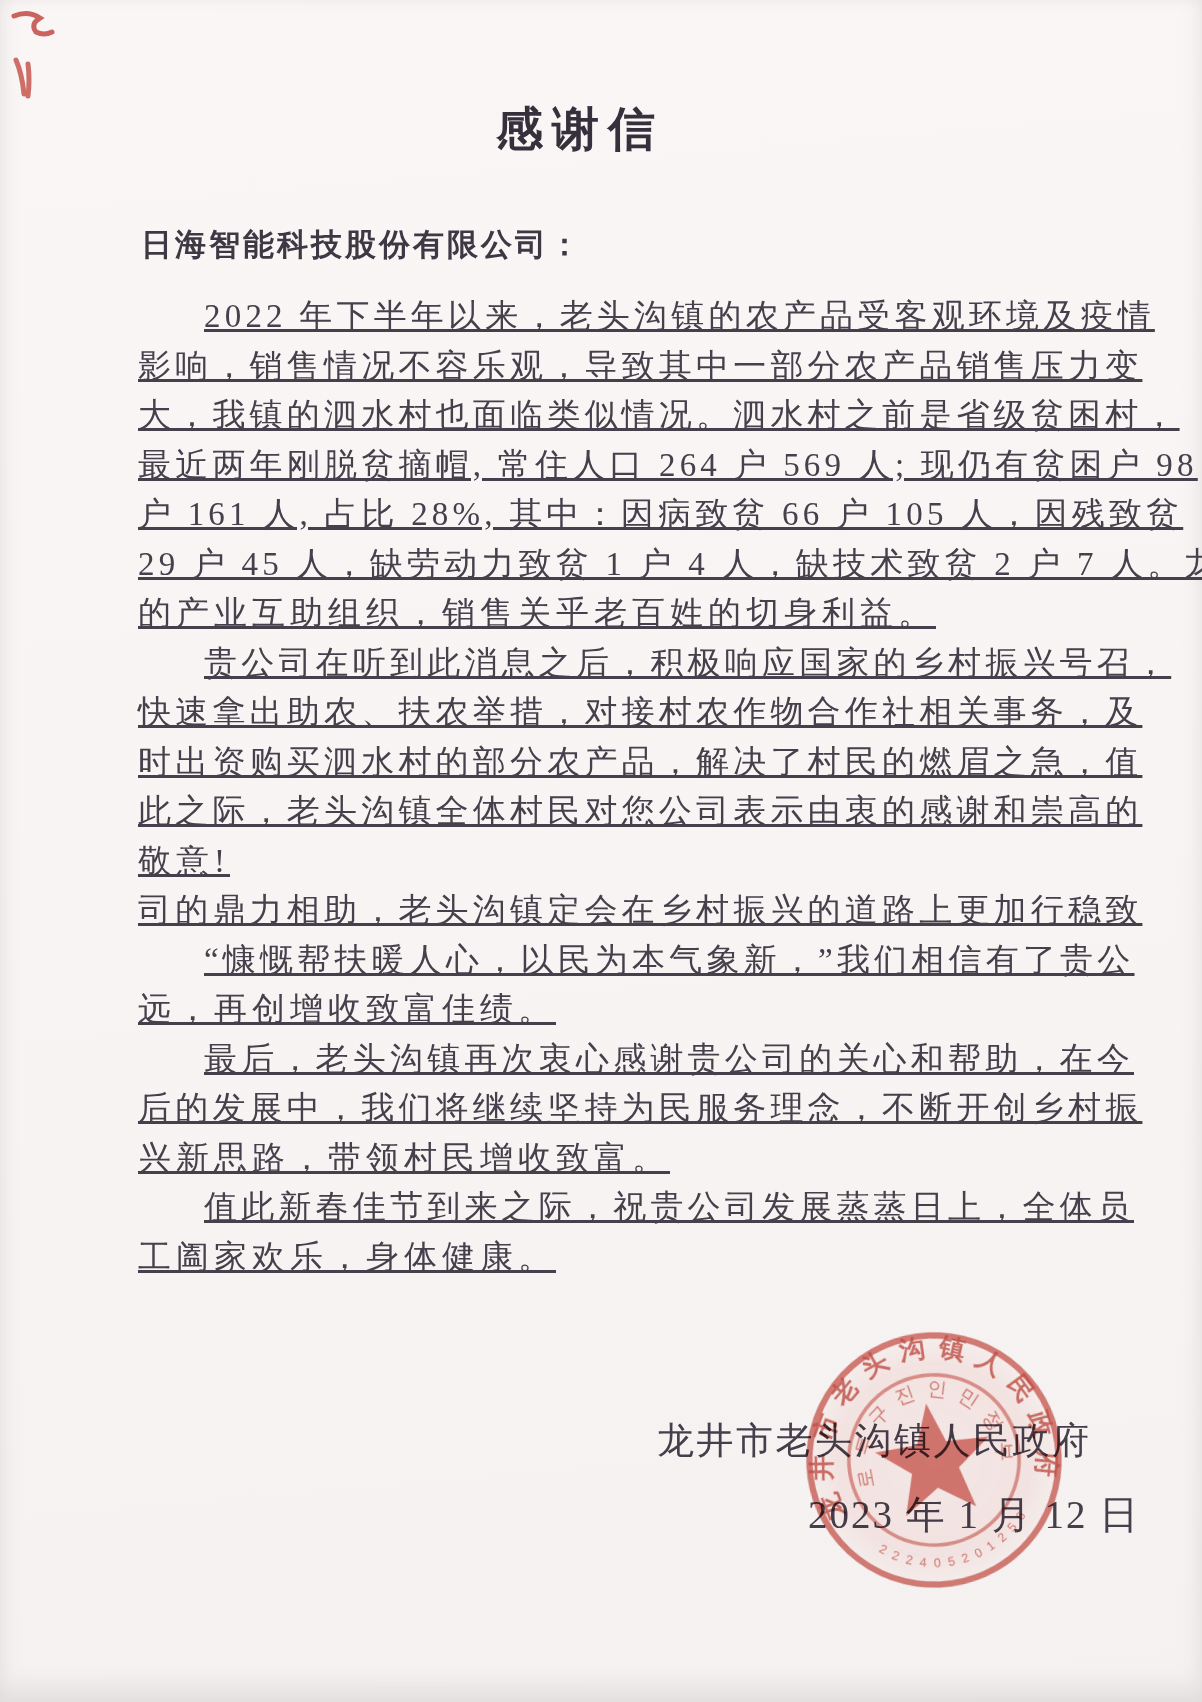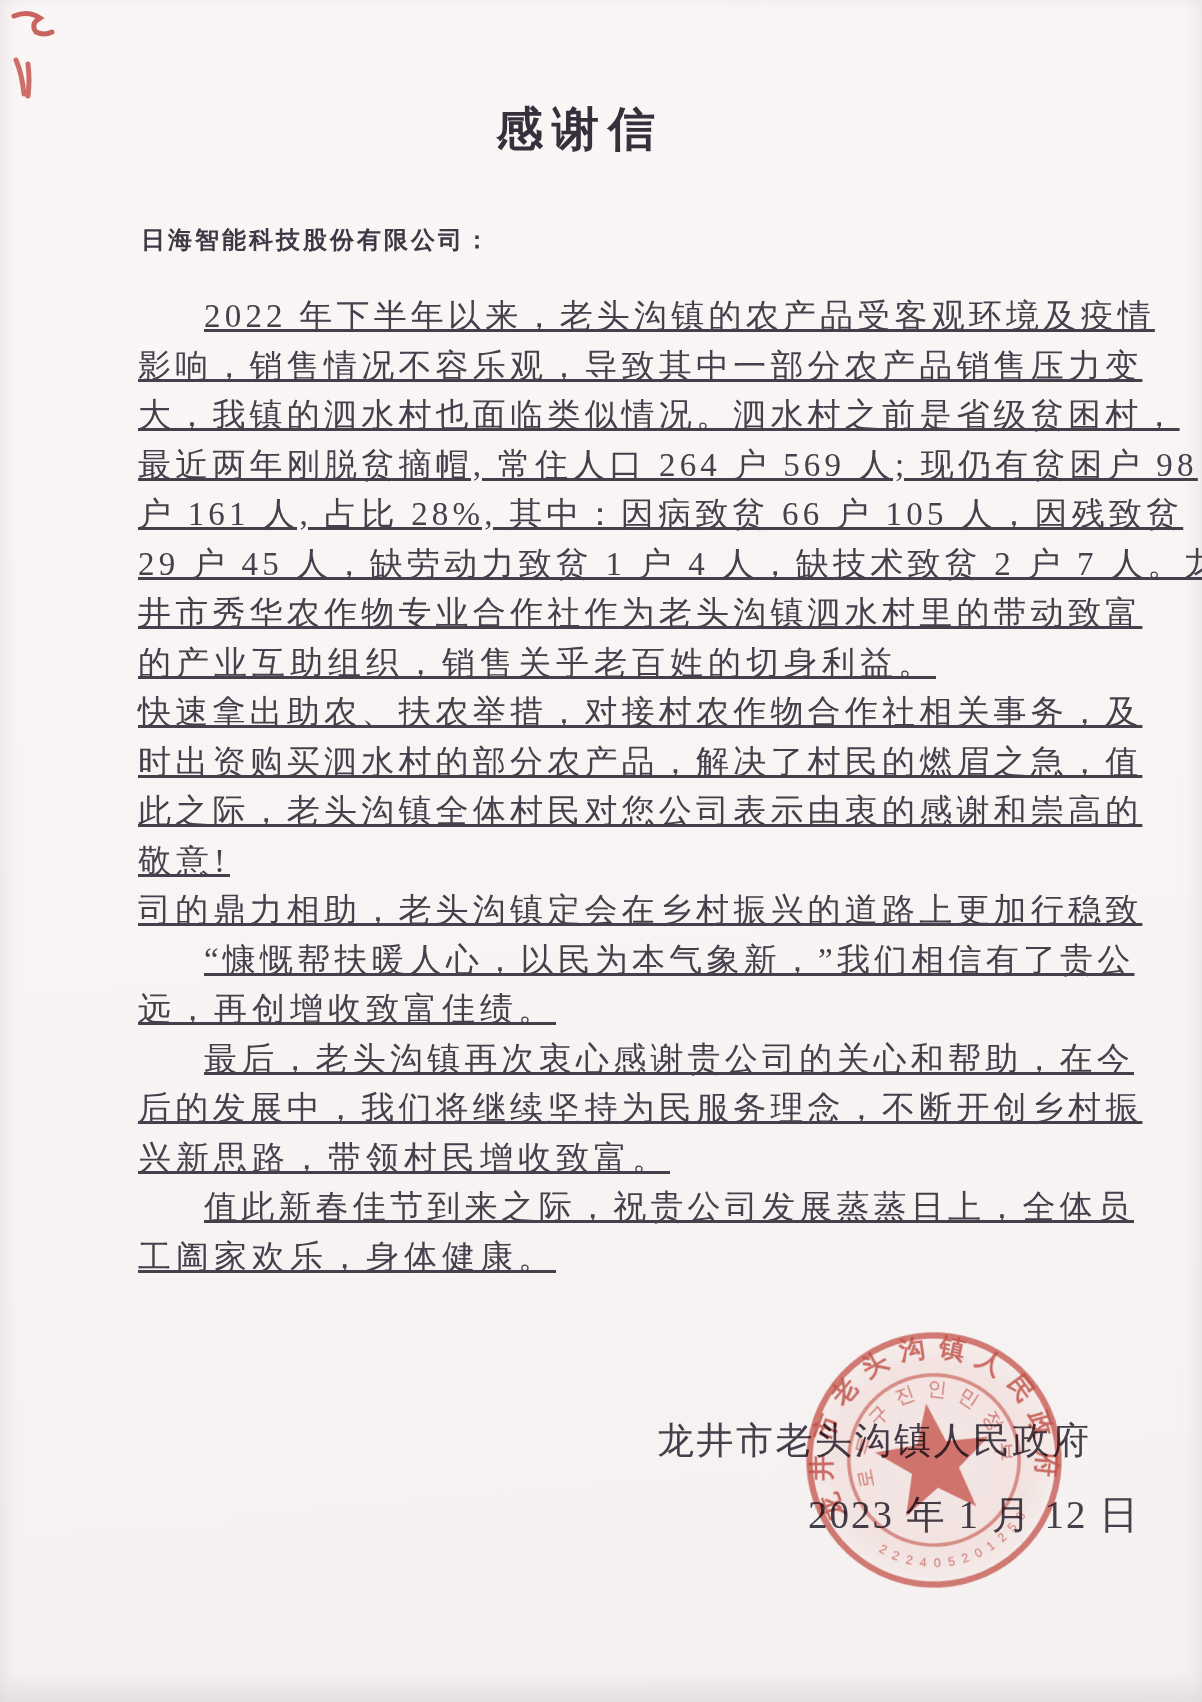--- a/index.html
+++ b/index.html
@@ -3,21 +3,21 @@
 <meta charset="utf-8">
 <style>
   html,body{margin:0;padding:0;}
   body{width:1202px;height:1702px;position:relative;overflow:hidden;
        font-family:"Liberation Serif","DejaVu Serif",serif;}
   .page{position:absolute;inset:0;
         background:linear-gradient(175deg,#f9f6f5 0%,#f7f4f3 55%,#f4f1f0 100%);
         box-shadow:inset 0 -14px 22px rgba(120,110,112,.14), inset 0 4px 10px rgba(150,140,142,.05);padding-left:32px;}
   .title{position:absolute;top:98px;left:0;width:1160px;text-align:center;
          font-size:47px;font-weight:700;color:#35303b;letter-spacing:9px;}
-  .salutation{position:absolute;top:224px;left:141px;font-size:24px;font-weight:700;
+  .salutation{position:absolute;top:224px;left:141px;font-size:31px;font-weight:700;
               color:#3e3844;letter-spacing:3px;}
   .bodytext{position:absolute;top:292px;left:138px;width:932px;color:#46404c;
             font-size:33px;line-height:49.5px;}
   .line{height:49.5px;text-align:justify;text-align-last:justify;letter-spacing:4.2px;
         white-space:nowrap;text-decoration:underline;}
   .line.first{text-indent:66px;}
   .line.last{text-align:left;text-align-last:left;letter-spacing:5px;}
   .signature{position:absolute;top:1416px;left:657px;font-size:37px;color:#453e4b;
              letter-spacing:2.5px;}
   .date{position:absolute;top:1488px;left:808px;font-size:39px;color:#453e4b;
@@ -40,23 +40,23 @@
 
   <div class="salutation">日海智能科技股份有限公司：</div>
 
   <div class="bodytext">
     <div class="line first">2022 年下半年以来，老头沟镇的农产品受客观环境及疫情</div>
     <div class="line">影响，销售情况不容乐观，导致其中一部分农产品销售压力变</div>
     <div class="line">大，我镇的泗水村也面临类似情况。泗水村之前是省级贫困村，</div>
     <div class="line">最近两年刚脱贫摘帽, 常住人口 264 户 569 人; 现仍有贫困户 98</div>
     <div class="line">户 161 人, 占比 28%, 其中：因病致贫 66 户 105 人，因残致贫</div>
     <div class="line">29 户 45 人，缺劳动力致贫 1 户 4 人，缺技术致贫 2 户 7 人。龙</div>
-    <div class="line">井市秀华农作物专业合作社作为老头沟镇泗水村里的带动致富</div>
     <div class="line last">的产业互助组织，销售关乎老百姓的切身利益。</div>
 
+    <div class="line first">贵公司在听到此消息之后，积极响应国家的乡村振兴号召，</div>
     <div class="line">快速拿出助农、扶农举措，对接村农作物合作社相关事务，及</div>
     <div class="line">时出资购买泗水村的部分农产品，解决了村民的燃眉之急，值</div>
     <div class="line">此之际，老头沟镇全体村民对您公司表示由衷的感谢和崇高的</div>
     <div class="line last">敬意!</div>
 
     <div class="line">司的鼎力相助，老头沟镇定会在乡村振兴的道路上更加行稳致</div>
     <div class="line first">“慷慨帮扶暖人心，以民为本气象新，”我们相信有了贵公</div>
     <div class="line last">远，再创增收致富佳绩。</div>
 
     <div class="line first">最后，老头沟镇再次衷心感谢贵公司的关心和帮助，在今</div>

